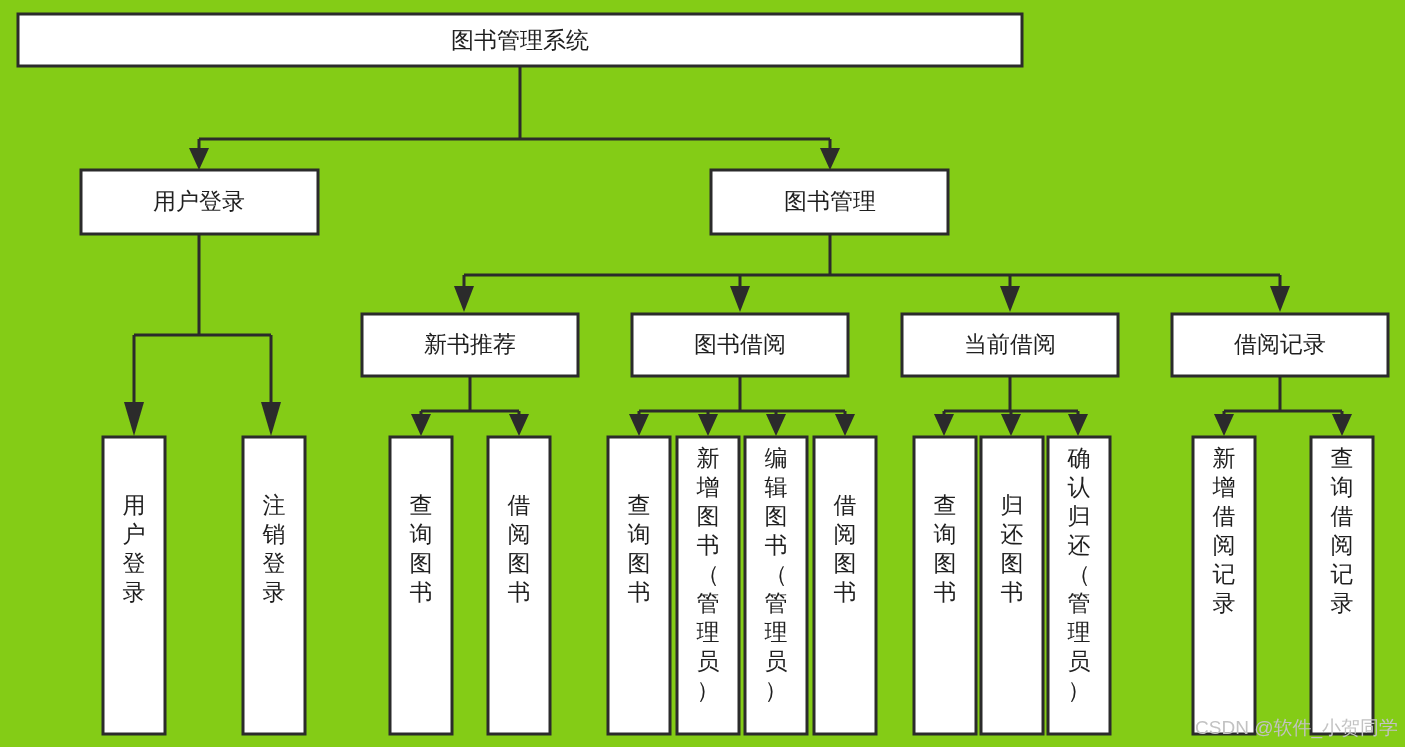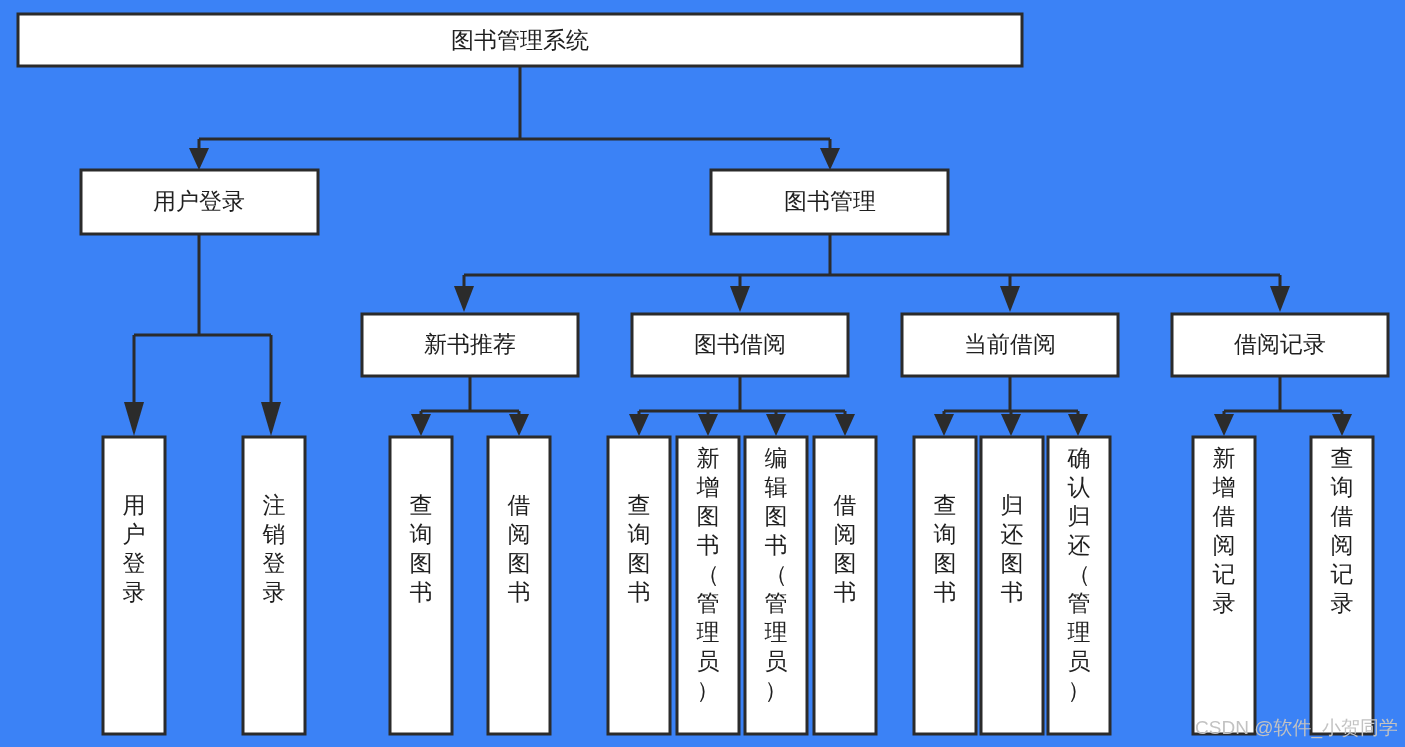--- a/index.html
+++ b/index.html
@@ -7,21 +7,21 @@
     padding: 0;
     background: #ffffff;
   }
   body {
     font-family: "Liberation Sans", "DejaVu Sans", sans-serif;
   }
   #diagram-root {
     position: relative;
     width: 1405px;
     height: 747px;
-    background: #3b82f6;
+    background: #84cc16;
     overflow: hidden;
   }
   svg#diagram-svg {
     position: absolute;
     left: 0;
     top: 0;
     width: 1405px;
     height: 747px;
   }
   .node-box {

